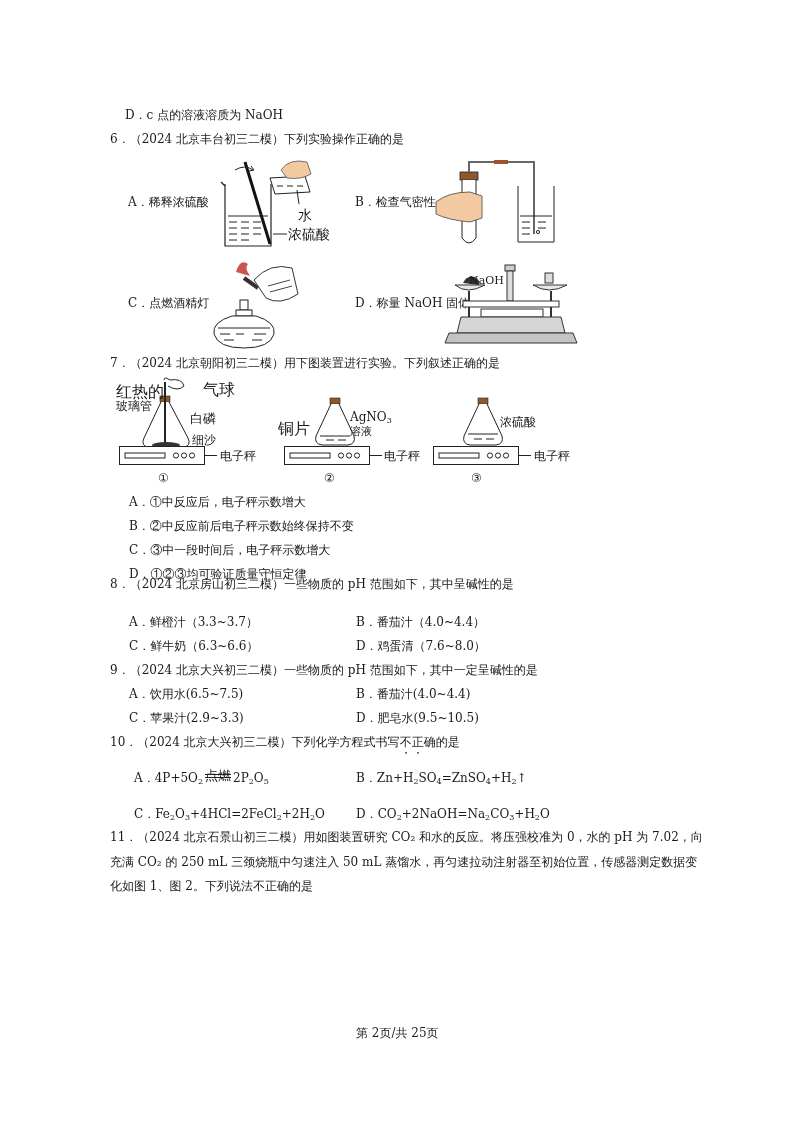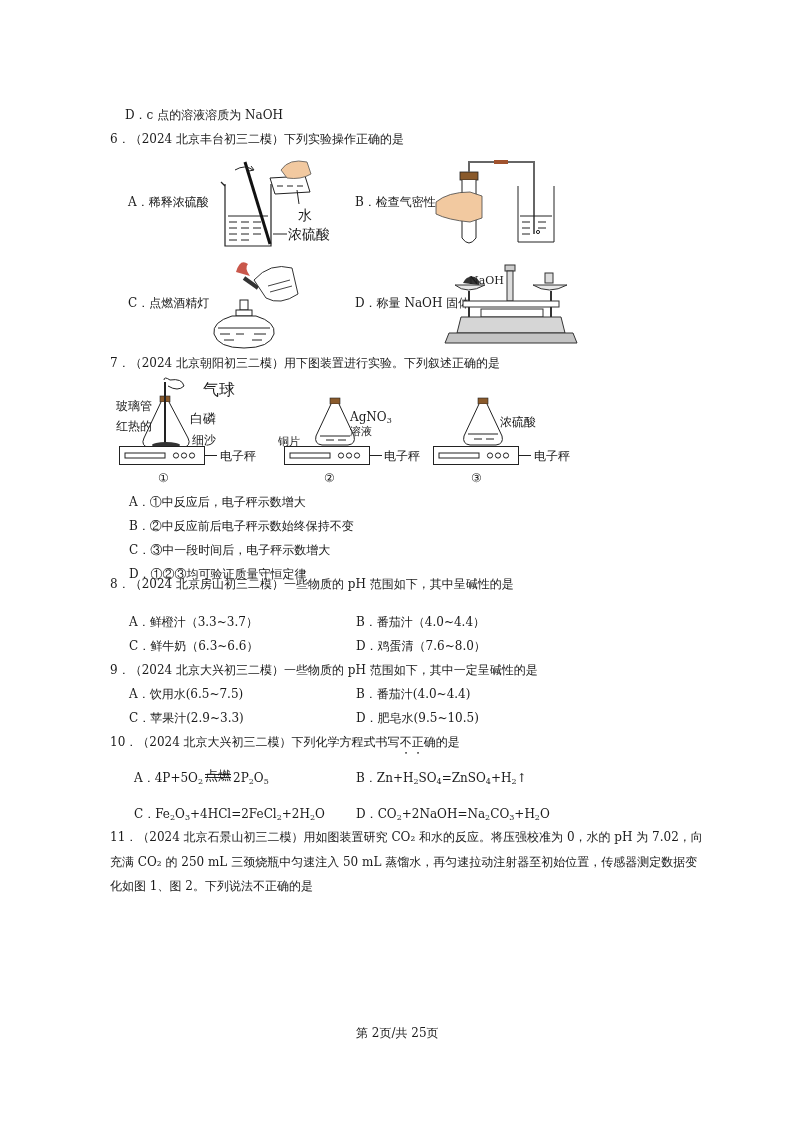--- a/index.html
+++ b/index.html
@@ -118,21 +118,21 @@
 
 <div class="abs line" style="left:110px;top:355px;">7．（2024 北京朝阳初三二模）用下图装置进行实验。下列叙述正确的是</div>
 
 <svg style="left:118px;top:378px;" width="110" height="90" viewBox="0 0 110 90">
   <path d="M46 2 Q46 -2 52 2 Q64 0 66 8 Q60 14 50 8" fill="none" stroke="#222"></path>
   <rect x="42" y="18" width="10" height="6" fill="#8a5a2b" stroke="#222" stroke-width="0.6"></rect>
   <path d="M43 24 L26 60 Q22 68 32 70 L64 70 Q74 68 70 60 L51 24" fill="#fff" stroke="#222"></path>
   <line x1="47" y1="4" x2="47" y2="66" stroke="#222" stroke-width="2"></line>
   <ellipse cx="48" cy="67" rx="14" ry="3" fill="#333"></ellipse>
 </svg>
-<div class="abs" style="left:116px;top:384px;font-size:12px;line-height:15px;margin-top:35px;">红热的</div>
+<div class="abs" style="left:116px;top:384px;font-size:16px;line-height:15px;">红热的</div>
 <div class="abs" style="left:116px;top:398px;font-size:12px;">玻璃管</div>
 <div class="abs" style="left:203px;top:380px;font-size:16px;">气球</div>
 <div class="abs" style="left:190px;top:410px;font-size:13px;">白磷</div>
 <div class="abs" style="left:192px;top:432px;font-size:12px;">细沙</div>
 
 <svg style="left:119px;top:446px;" width="86" height="19" viewBox="0 0 86 19">
   <rect x="0.5" y="0.5" width="85" height="18" fill="#fff" stroke="#222"></rect>
   <rect x="6" y="7" width="40" height="5" fill="#fff" stroke="#222"></rect>
   <circle cx="57" cy="9.5" r="2.6" fill="none" stroke="#222"></circle>
     <circle cx="65" cy="9.5" r="2.6" fill="none" stroke="#222"></circle>
@@ -142,21 +142,21 @@
 <div class="abs" style="left:220px;top:448px;font-size:12px;">电子秤</div>
 <div class="abs" style="left:158px;top:471px;font-size:12px;">①</div>
 
 <svg style="left:310px;top:398px;" width="50" height="50" viewBox="0 0 50 50">
   <rect x="20" y="0" width="10" height="6" fill="#8a5a2b" stroke="#222" stroke-width="0.6"></rect>
   <path d="M21 6 L6 38 Q4 46 12 47 L38 47 Q46 46 44 38 L29 6" fill="#fff" stroke="#222"></path>
   <line x1="10" y1="38" x2="40" y2="38" stroke="#222"></line>
   <line x1="16" y1="42" x2="24" y2="42" stroke="#222"></line>
     <line x1="28" y1="42" x2="36" y2="42" stroke="#222"></line>
 </svg>
-<div class="abs" style="left:278px;top:419px;font-size:11px;margin-top:15px;">铜片</div>
+<div class="abs" style="left:278px;top:419px;font-size:16px;">铜片</div>
 <div class="abs" style="left:350px;top:410px;font-size:12px;"><span>AgNO</span><sub>3</sub></div>
 <div class="abs" style="left:350px;top:424px;font-size:11px;">溶液</div>
 <svg style="left:284px;top:446px;" width="86" height="19" viewBox="0 0 86 19">
   <rect x="0.5" y="0.5" width="85" height="18" fill="#fff" stroke="#222"></rect>
   <rect x="6" y="7" width="40" height="5" fill="#fff" stroke="#222"></rect>
   <circle cx="57" cy="9.5" r="2.6" fill="none" stroke="#222"></circle>
     <circle cx="65" cy="9.5" r="2.6" fill="none" stroke="#222"></circle>
     <circle cx="73" cy="9.5" r="2.6" fill="none" stroke="#222"></circle>
   <line x1="85" y1="9.5" x2="98" y2="9.5" stroke="#222"></line>
 </svg>

